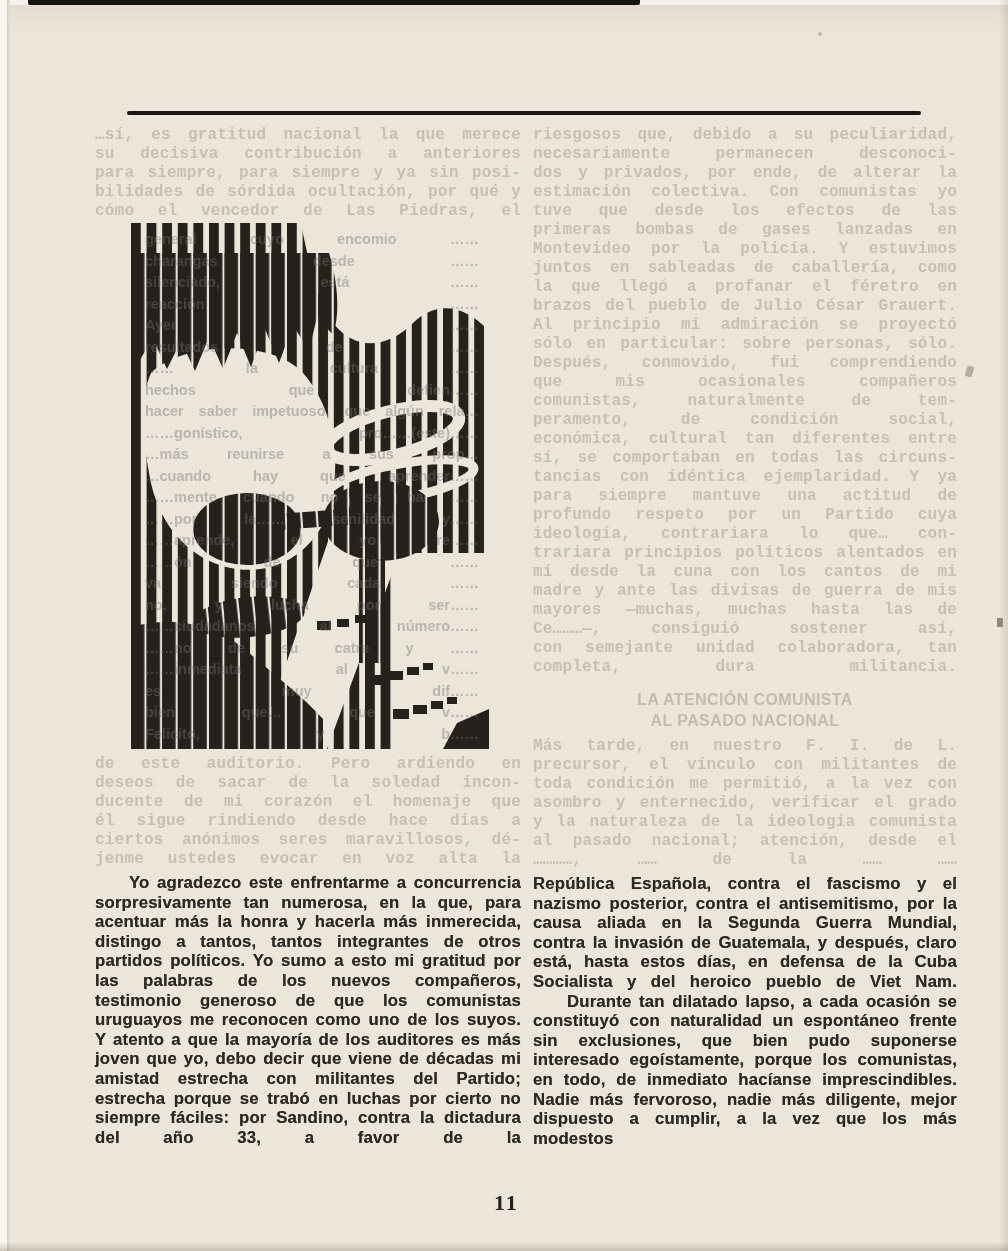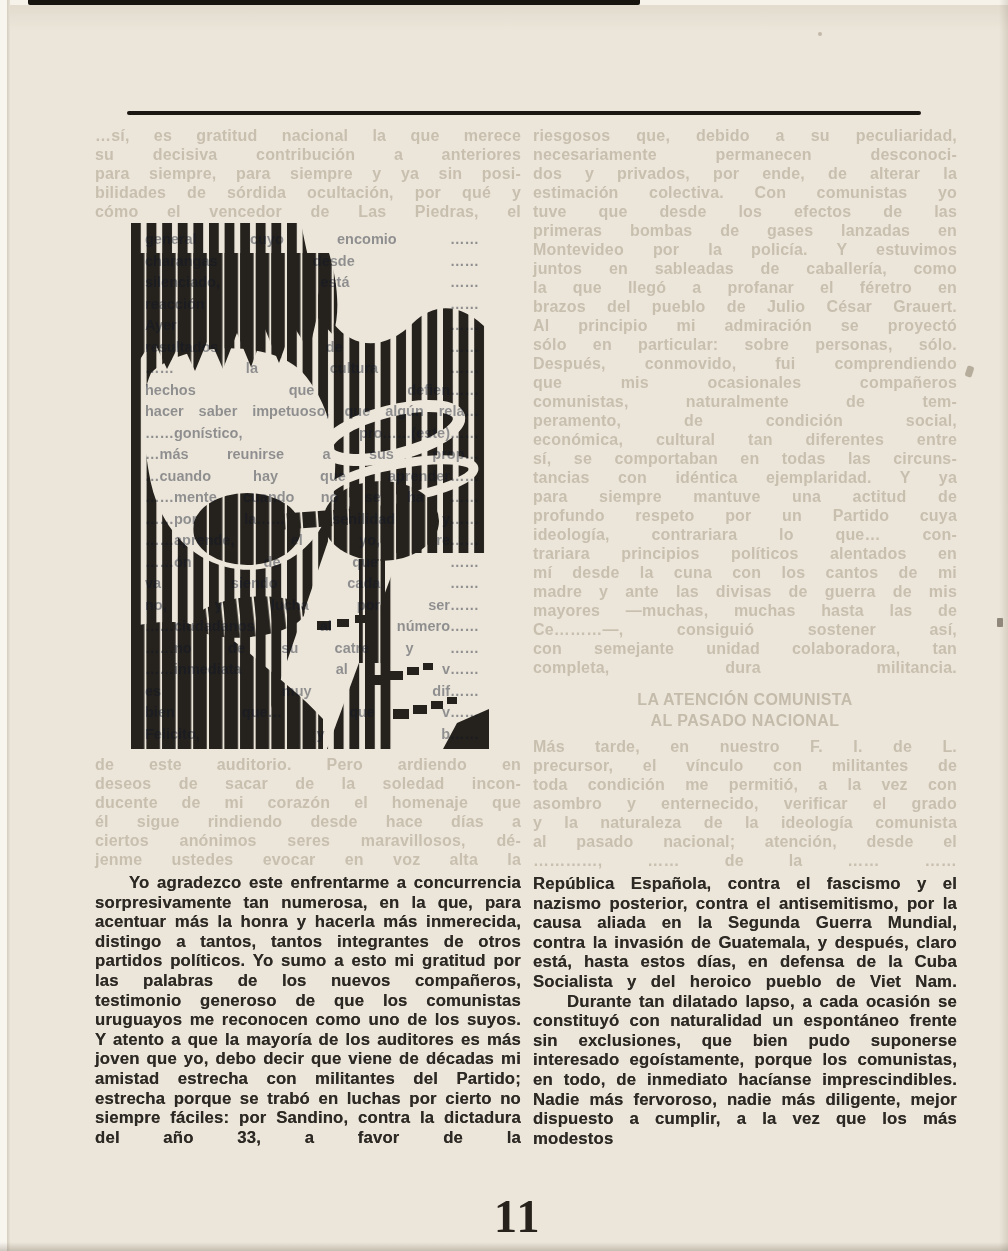--- a/index.html
+++ b/index.html
@@ -27,45 +27,45 @@
   
   .rule{position:absolute;left:127px;top:111px;width:794px;height:4px;background:#1b1712;border-radius:2px;}
 
   
   .col{position:absolute;top:126px;}
   .col-left{left:95px;width:426px;}
   .col-right{left:533px;width:424px;}
 
   
   .ghost{color:#c8bfaf;font-weight:700;font-size:16px;line-height:19px;
-         text-align:justify;letter-spacing:.2px;word-spacing:2px;}
+         text-align:justify;letter-spacing:.2px;word-spacing:2px;font-family:Liberation Mono, monospace;}
   .ghost div{text-align-last:justify;}
   .ghost-heading{color:#c4bbab;font-weight:700;font-size:16px;line-height:21px;
          text-align:center;letter-spacing:.4px;margin:12px 0 6px 0;}
   .ghost-below{margin-top:6px;}
 
   
   .dark{color:#2c2823;font-weight:700;font-size:16.8px;line-height:19.6px;
         margin:0;text-align:justify;text-align-last:justify;
         letter-spacing:.15px;word-spacing:1.5px;
         text-shadow:0 0 .4px rgba(44,40,35,.65);}
   .indent{text-indent:34px;}
   .para-top{margin-top:4px;}
 
   
   figure.portrait{margin:2px 0 0 36px;position:relative;width:358px;height:526px;padding:0;}
   figure.portrait svg{display:block;}
   .ghost-over{position:absolute;top:6px;left:14px;right:10px;z-index:3;
-        color:#0f172a;opacity:.42;font-weight:700;font-size:14.5px;line-height:21.5px;
+        color:#737373;opacity:.42;font-weight:700;font-size:14.5px;line-height:21.5px;
         text-align:justify;pointer-events:none;}
   .ghost-over div{text-align-last:justify;}
 
   .pageno{position:absolute;left:494px;top:1190px;
         font-family:"Liberation Serif","DejaVu Serif",serif;
-        font-weight:700;font-size:46px;color:#27221c;letter-spacing:2px;}
+        font-weight:700;font-size:22px;color:#27221c;letter-spacing:2px;}
 </style>
 </head>
 <body>
 
 <div class="page">
 
   <div class="edge-top"></div>
   <div class="edge-left"></div>
   <div class="crease"></div>
   <div class="strip-top"></div>

